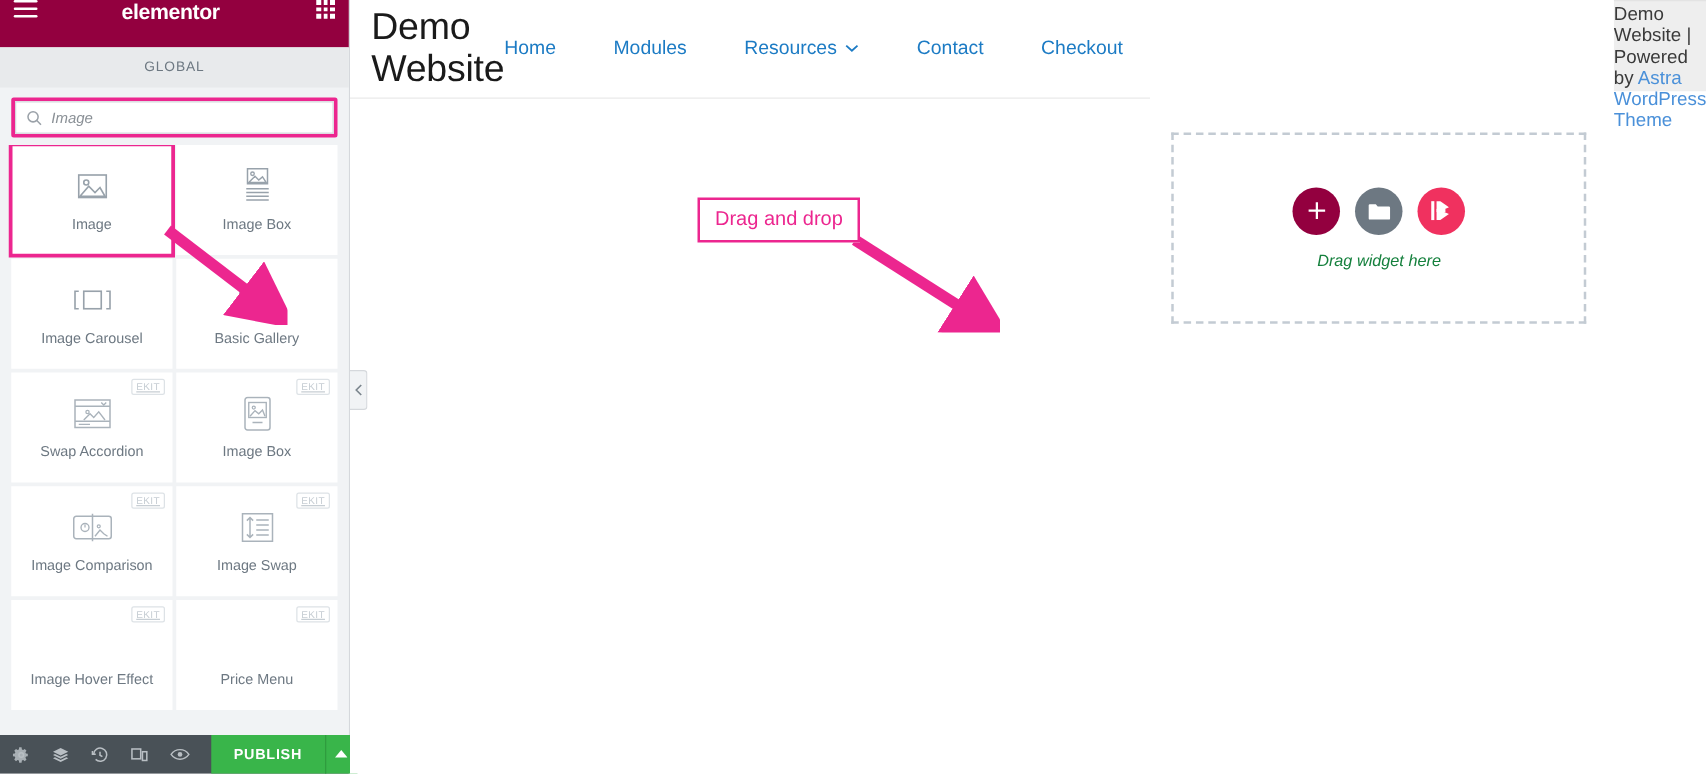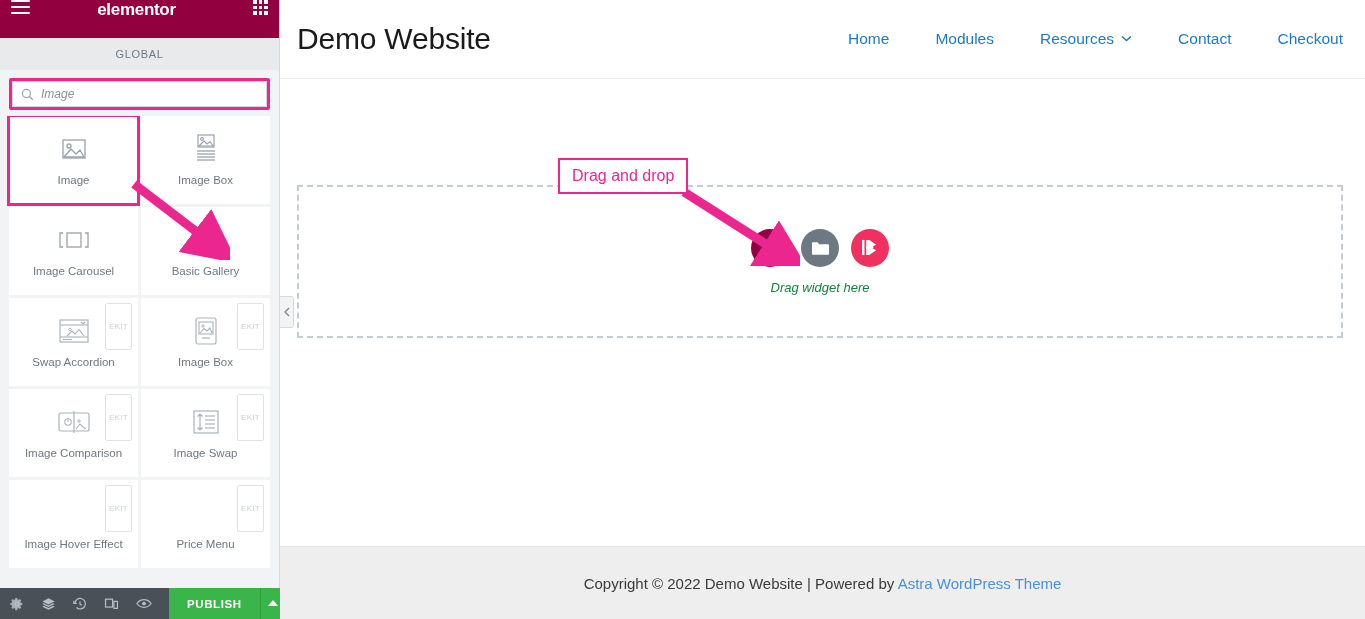--- a/index.html
+++ b/index.html
@@ -51,21 +51,21 @@
     align-content: start; position: relative; }
   .widget { background: #fff; height: 88px; position: relative;
     display: flex; flex-direction: column; align-items: center;
     justify-content: center; gap: 10px; cursor: grab; }
   .widget .wlabel { font-size: 11.5px; color: #6d7882; text-align: center;
     padding: 0 4px; }
   .widget .wicon { color: #a4afb7; display: flex; align-items: center;
     justify-content: center; height: 30px; }
   .badge { position: absolute; top: 5px; right: 6px; font-size: 8px;
     color: #c7ced4; border: 1px solid #dde2e6; border-radius: 2px;
-    padding: 18px 3px; letter-spacing: 0.3px; }
+    padding: 1px 3px; letter-spacing: 0.3px; text-decoration: underline; }
   .widget.selected { outline: 3px solid #ec268f; outline-offset: -1px; z-index: 4; }
 
   #panel-footer { height: 31px; background: #495157; display: flex;
     padding: 0 10px; gap: 17px; flex: 0 0 31px; }
   .fico { color: #b9bfc4; cursor: pointer; display: flex; align-items: center; }
   #publish-wrap { margin-left: auto; display: flex; height: 31px; }
   #publish-btn { background: #39b54a; color: #fff; font-size: 11.5px;
     font-weight: bold; letter-spacing: 0.6px; padding: 0 18px;
     display: flex; align-items: center; cursor: pointer; }
   #publish-arrow { background: #39b54a; width: 26px; display: flex;
@@ -73,21 +73,21 @@
     border-left: 1px solid #2f9c3e; color: #fff; }
 
   #collapse-handle { position: absolute; left: 280px; top: 296px; width: 14px;
     height: 32px; background: #f1f3f5; border: 1px solid #d5d8dc;
     border-left: 0; border-radius: 0 3px 3px 0; display: flex;
     align-items: center; justify-content: center; cursor: pointer;
     color: #8a9096; font-size: 10px; z-index: 6; }
 
   
   #canvas { flex: 1; height: 619px; background: #fff; display: flex;
-    flex-direction: column; position: relative; overflow: hidden; }
+    flex-direction: row; position: relative; overflow: hidden; }
   #site-header { height: 79px; display: flex; align-items: center;
     padding: 0 22px 0 17px; border-bottom: 1px solid #eaeaea; flex: 0 0 79px; }
   #site-title { font-size: 30px; color: #1a1a1a; font-weight: normal;
     letter-spacing: -0.2px; }
   #site-nav { margin-left: auto; display: flex; gap: 46px; align-items: flex-end; }
   .navlink { font-size: 15.5px; color: #1c7bc4; cursor: pointer;
     display: flex; align-items: center; gap: 7px; }
   .caret { font-size: 9px; color: #1c7bc4; }
 
   #canvas-body { flex: 1; position: relative; background: #fff; }

